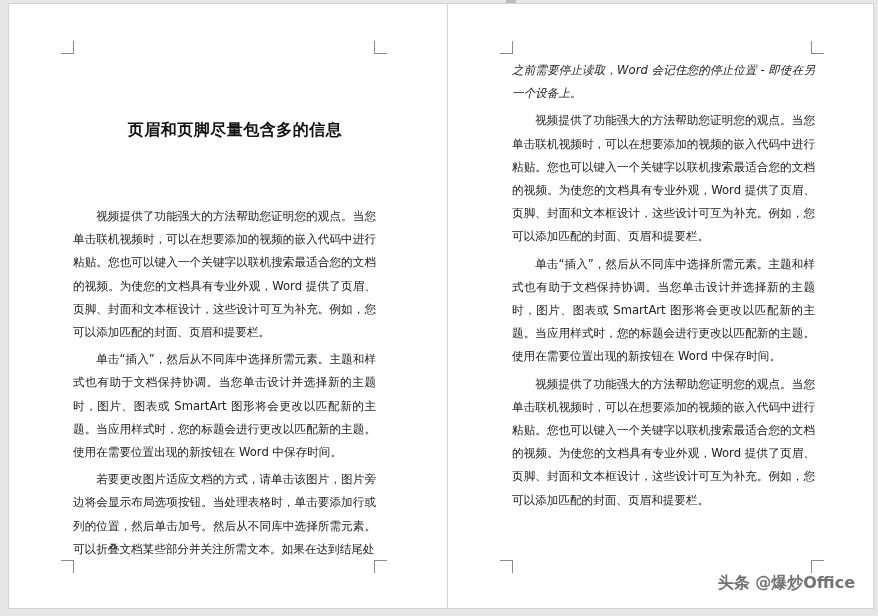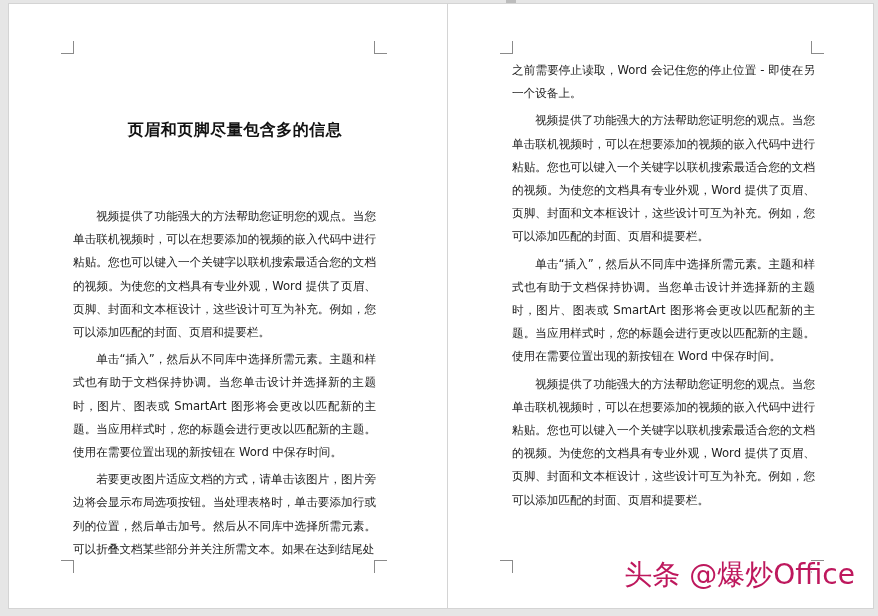--- a/index.html
+++ b/index.html
@@ -58,34 +58,36 @@
       color: #222;
       text-align: justify;
       text-justify: inter-character;
     }
     .body-text p {
       margin: 0 0 4px 0;
       text-indent: 2em;
     }
     .body-text p.no-indent {
       text-indent: 0;
+      font-style: italic;
     }
 
     #page-left .body-text { left: 64px; top: 201px; width: 303px; }
     #page-right .body-text { left: 64px; top: 55px; width: 303px; }
 
     .watermark {
       position: absolute;
       right: 18px;
       bottom: 14px;
       font-family: "DejaVu Sans", "Liberation Sans", sans-serif;
-      font-size: 28px;
-      color: #be185d;
+      font-size: 16px;
+      color: #737373;
       text-shadow: 1px 1px 0 #ffffff, -1px -1px 0 #ffffff, 0 0 2px #fff;
       letter-spacing: 0px;
+      font-weight: bold;
     }
 
     .top-tab {
       position: absolute;
       top: 0;
       left: 506px;
       width: 10px;
       height: 3px;
       background: #bcbcbc;
     }

